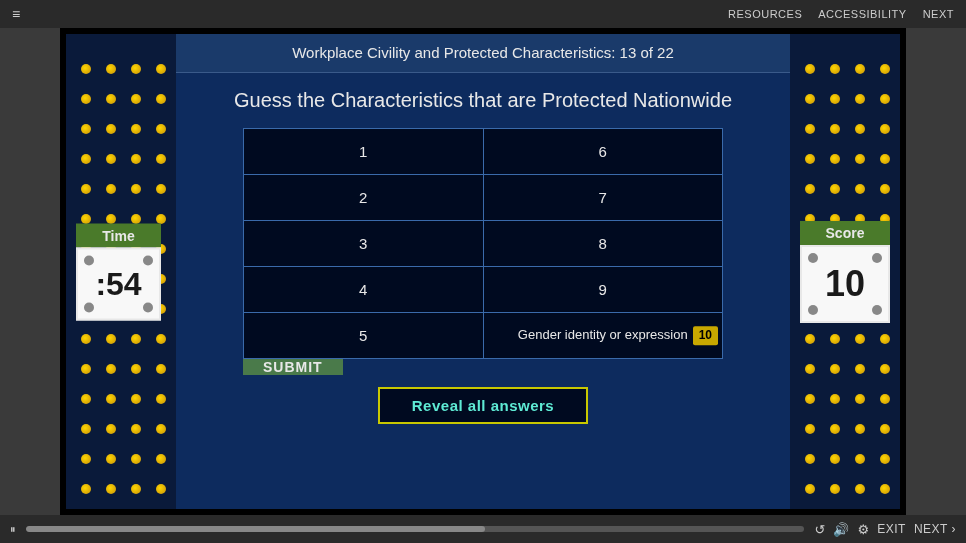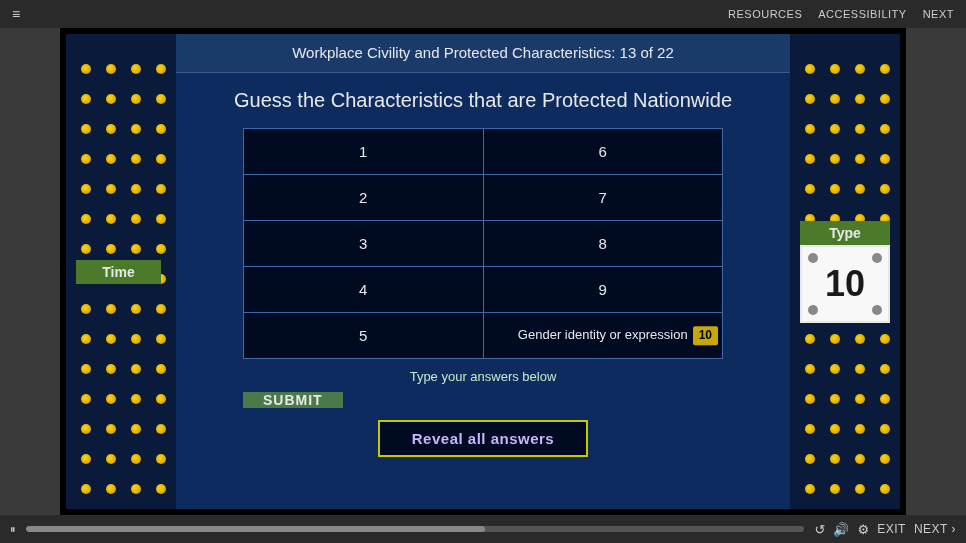--- a/index.html
+++ b/index.html
@@ -176,21 +176,21 @@
       border: none;
       font-size: 14px;
       font-weight: bold;
       padding: 0 20px;
       cursor: pointer;
       letter-spacing: 1px;
     }
 
     .reveal-btn {
       background: #000a20;
-      color: #c4b5fd;
+      color: #5eead4;
       border: 2px solid #c8c800;
       font-size: 15px;
       font-weight: bold;
       padding: 8px 32px;
       cursor: pointer;
       letter-spacing: 0.5px;
     }
 
     
     .time-panel {
@@ -494,36 +494,42 @@
         <tr>
           <td><span>5</span></td>
           <td class="answered" style="font-size:13px; line-height:1.3;">
             <span>Gender identity or expression</span>
             <span class="score-badge">10</span>
           </td>
         </tr>
       </tbody>
         </table>
 
-      <div class="instructions-text">Type your answers below</div>
 
       <div class="answer-input-row">
         <button class="submit-btn">SUBMIT</button>
       </div>
 
       <button class="reveal-btn">Reveal all answers</button>
     </div>
   </div>
 
   <div class="time-panel">
     <div class="time-label">Time</div>
+    <div class="time-box">
+      <div class="time-dot tl"></div>
+      <div class="time-dot tr"></div>
+      <div class="time-dot bl"></div>
+      <div class="time-dot br"></div>
+      <span class="time-value">:54</span>
+    </div>
   </div>
 
   <div class="score-panel">
-    <div class="score-label">Type</div>
+    <div class="score-label">Score</div>
     <div class="score-box">
       <div class="score-dot tl"></div>
       <div class="score-dot tr"></div>
       <div class="score-dot bl"></div>
       <div class="score-dot br"></div>
       <span class="score-value">10</span>
     </div>
   </div>
 
 </div>

